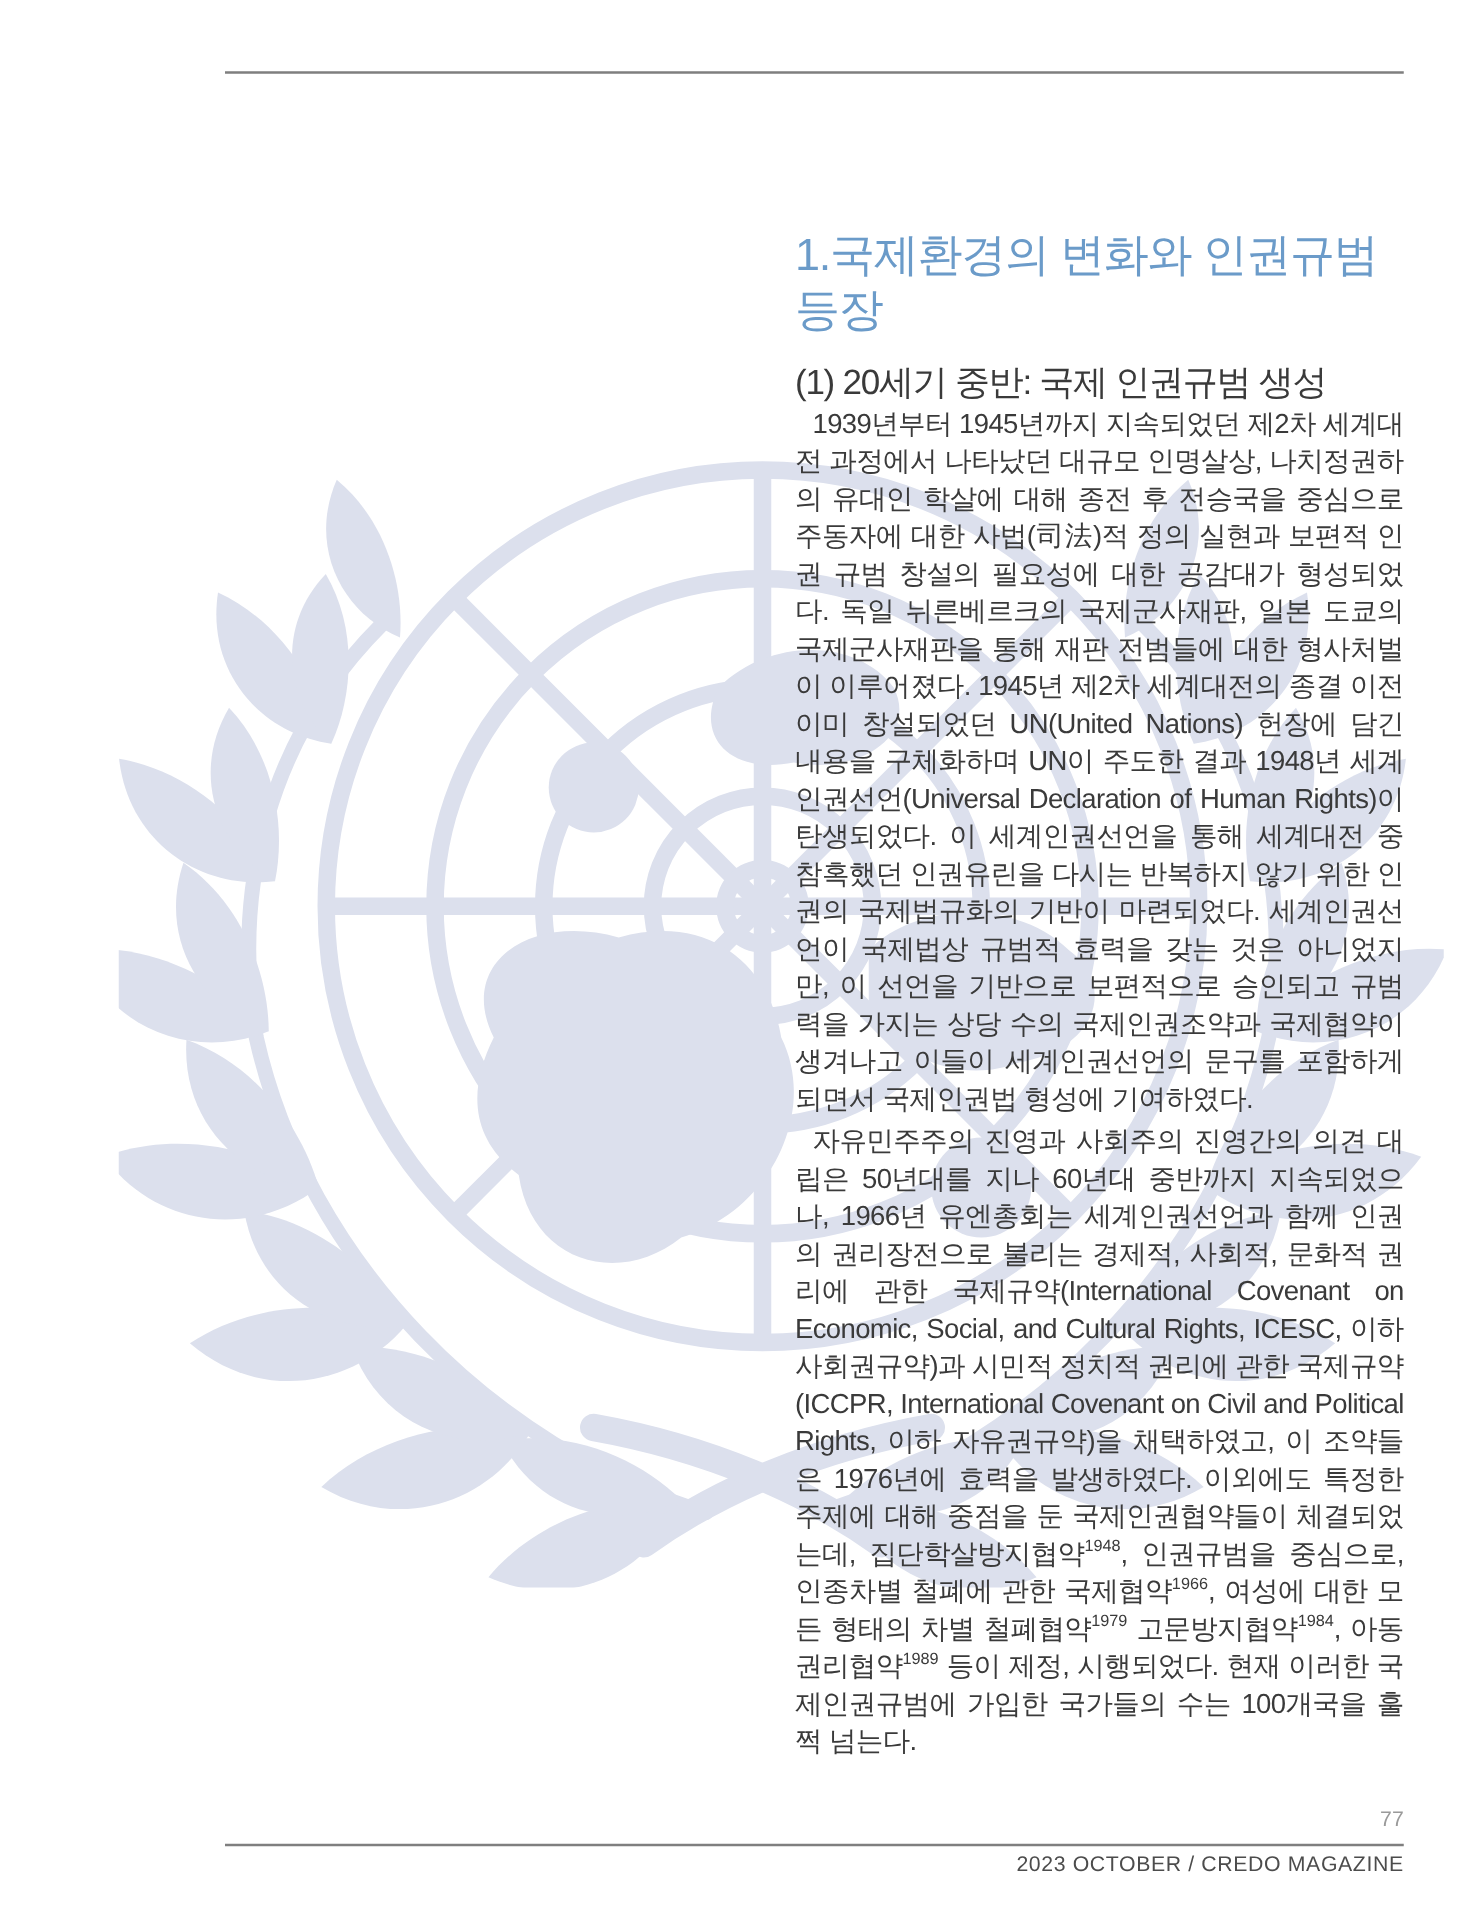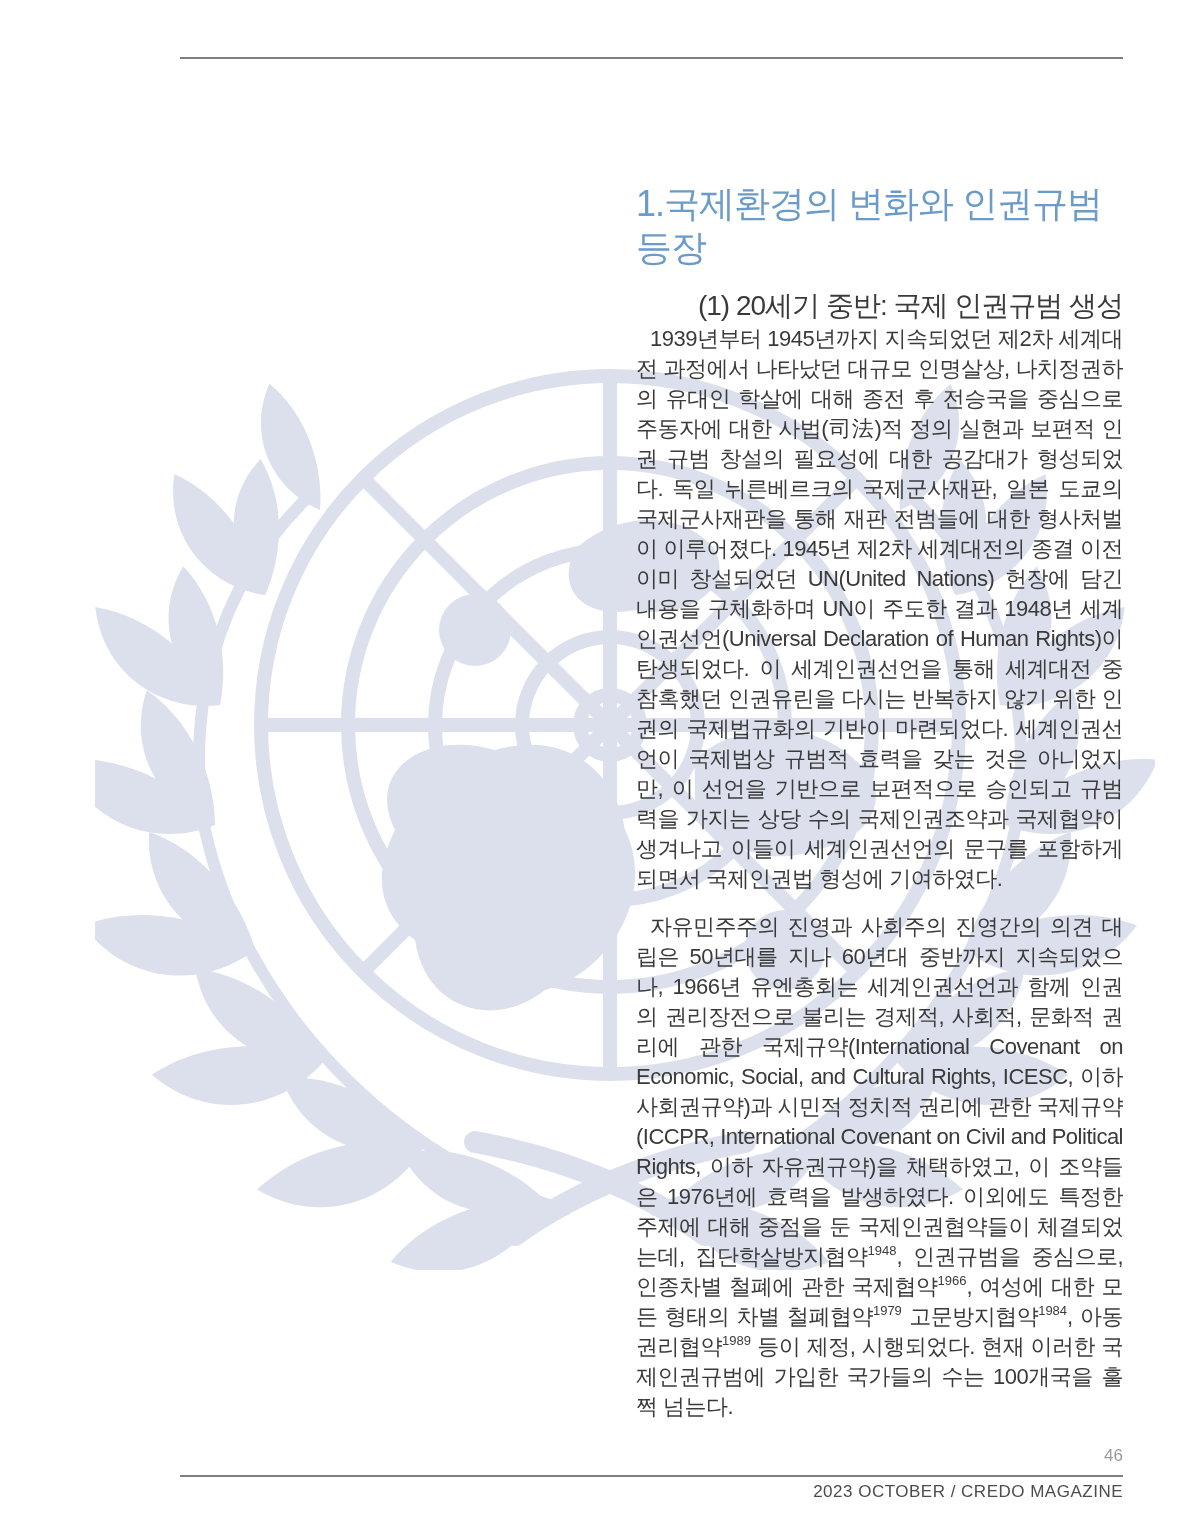--- a/index.html
+++ b/index.html
@@ -45,34 +45,33 @@
     letter-spacing: -1px;
     color: #6b9bc9;
   }
   h2.subtitle {
     margin: 18px 0 0 0;
     font-size: 28px;
     line-height: 36px;
     font-weight: 400;
     letter-spacing: -1px;
     color: #3a3a3a;
-    text-align: right;
   }
   .content p {
     margin: 0;
     font-size: 22px;
     line-height: 30px;
     letter-spacing: -0.5px;
     text-align: justify;
     text-indent: 14px;
     color: #3a3a3a;
     word-break: break-word;
   }
   .content p.first { }
-  .content p + p { margin-top: 18px; }
+  .content p + p { margin-top: 4px; }
   .content sup {
     font-size: 13px;
     line-height: 0;
     position: relative;
     top: -1px;
     vertical-align: super;
     letter-spacing: 0;
   }
   .footer-rule {
     position: absolute;
@@ -179,17 +178,17 @@
 
   <div class="top-rule"></div>
 
   <div class="content">
     <h1 class="title">1.국제환경의 변화와 인권규범 등장</h1>
     <h2 class="subtitle">(1) 20세기 중반: 국제 인권규범 생성</h2>
     <p class="first">1939년부터 1945년까지 지속되었던 제2차 세계대전 과정에서 나타났던 대규모 인명살상, 나치정권하의 유대인 학살에 대해 종전 후 전승국을 중심으로 주동자에 대한 사법(司法)적 정의 실현과 보편적 인권 규범 창설의 필요성에 대한 공감대가 형성되었다. 독일 뉘른베르크의 국제군사재판, 일본 도쿄의 국제군사재판을 통해 재판 전범들에 대한 형사처벌이 이루어졌다. 1945년 제2차 세계대전의 종결 이전 이미 창설되었던 UN(United Nations) 헌장에 담긴 내용을 구체화하며 UN이 주도한 결과 1948년 세계인권선언(Universal Declaration of Human Rights)이 탄생되었다. 이 세계인권선언을 통해 세계대전 중 참혹했던 인권유린을 다시는 반복하지 않기 위한 인권의 국제법규화의 기반이 마련되었다. 세계인권선언이 국제법상 규범적 효력을 갖는 것은 아니었지만, 이 선언을 기반으로 보편적으로 승인되고 규범력을 가지는 상당 수의 국제인권조약과 국제협약이 생겨나고 이들이 세계인권선언의 문구를 포함하게 되면서 국제인권법 형성에 기여하였다.</p>
     <p>자유민주주의 진영과 사회주의 진영간의 의견 대립은 50년대를 지나 60년대 중반까지 지속되었으나, 1966년 유엔총회는 세계인권선언과 함께 인권의 권리장전으로 불리는 경제적, 사회적, 문화적 권리에 관한 국제규약(International Covenant on Economic, Social, and Cultural Rights, ICESC, 이하 사회권규약)과 시민적 정치적 권리에 관한 국제규약(ICCPR, International Covenant on Civil and Political Rights, 이하 자유권규약)을 채택하였고, 이 조약들은 1976년에 효력을 발생하였다. 이외에도 특정한 주제에 대해 중점을 둔 국제인권협약들이 체결되었는데, 집단학살방지협약<sup>1948</sup>, 인권규범을 중심으로, 인종차별 철폐에 관한 국제협약<sup>1966</sup>, 여성에 대한 모든 형태의 차별 철폐협약<sup>1979</sup> 고문방지협약<sup>1984</sup>, 아동권리협약<sup>1989</sup> 등이 제정, 시행되었다. 현재 이러한 국제인권규범에 가입한 국가들의 수는 100개국을 훌쩍 넘는다.</p>
   </div>
 
-  <div class="page-number">46</div>
+  <div class="page-number">77</div>
   <div class="footer-rule"></div>
   <div class="footer-credit">2023 OCTOBER / CREDO MAGAZINE</div>
 
 </div>
 
 </body></html>

